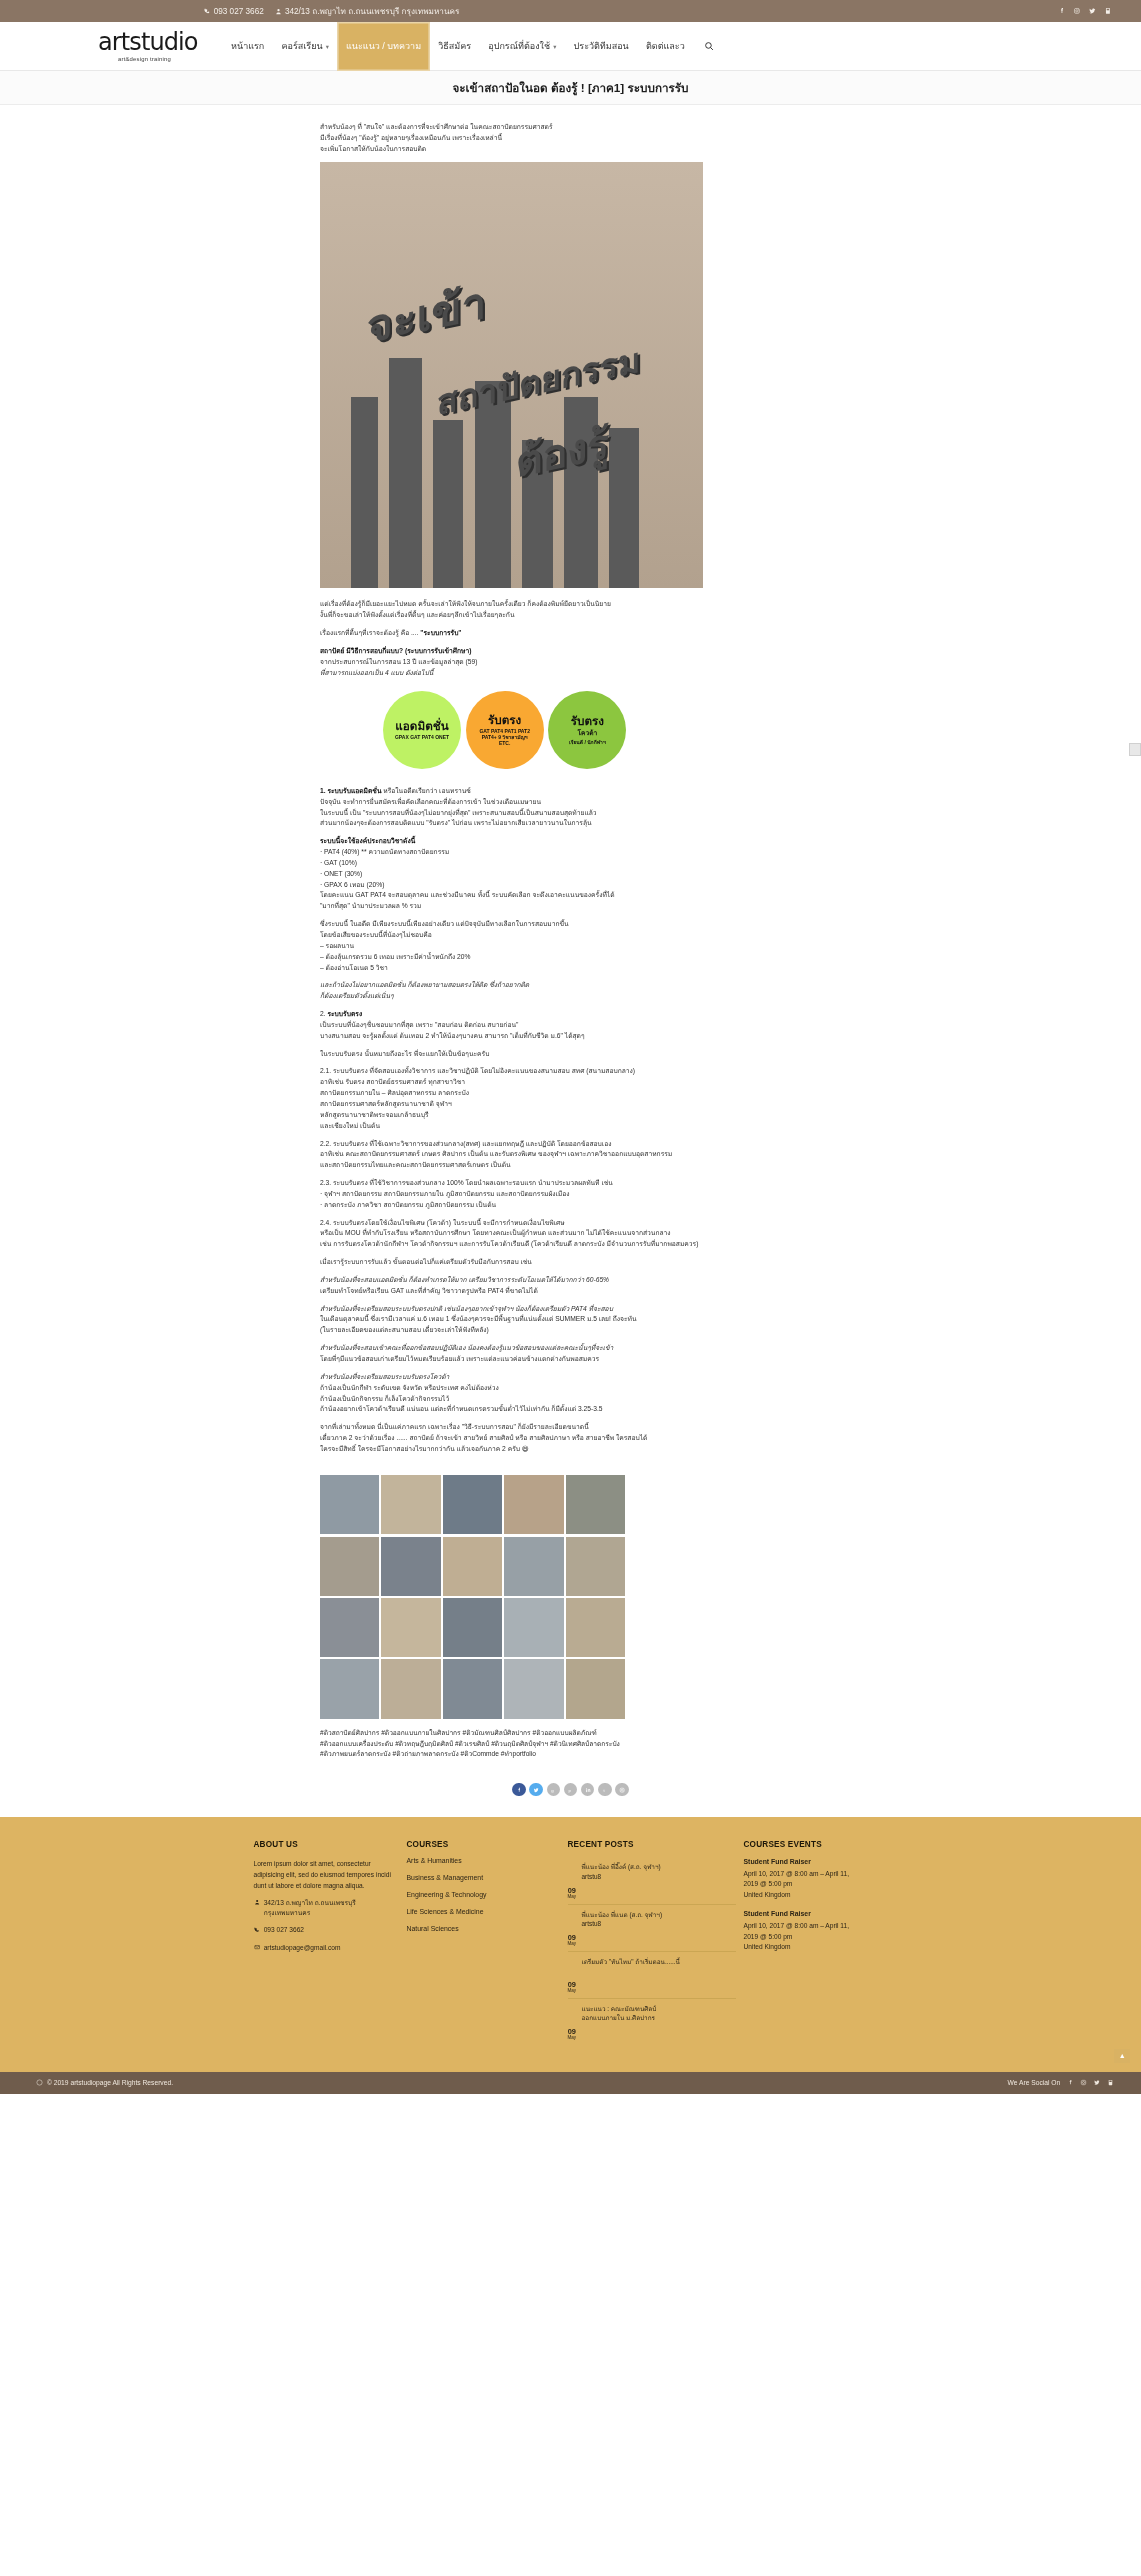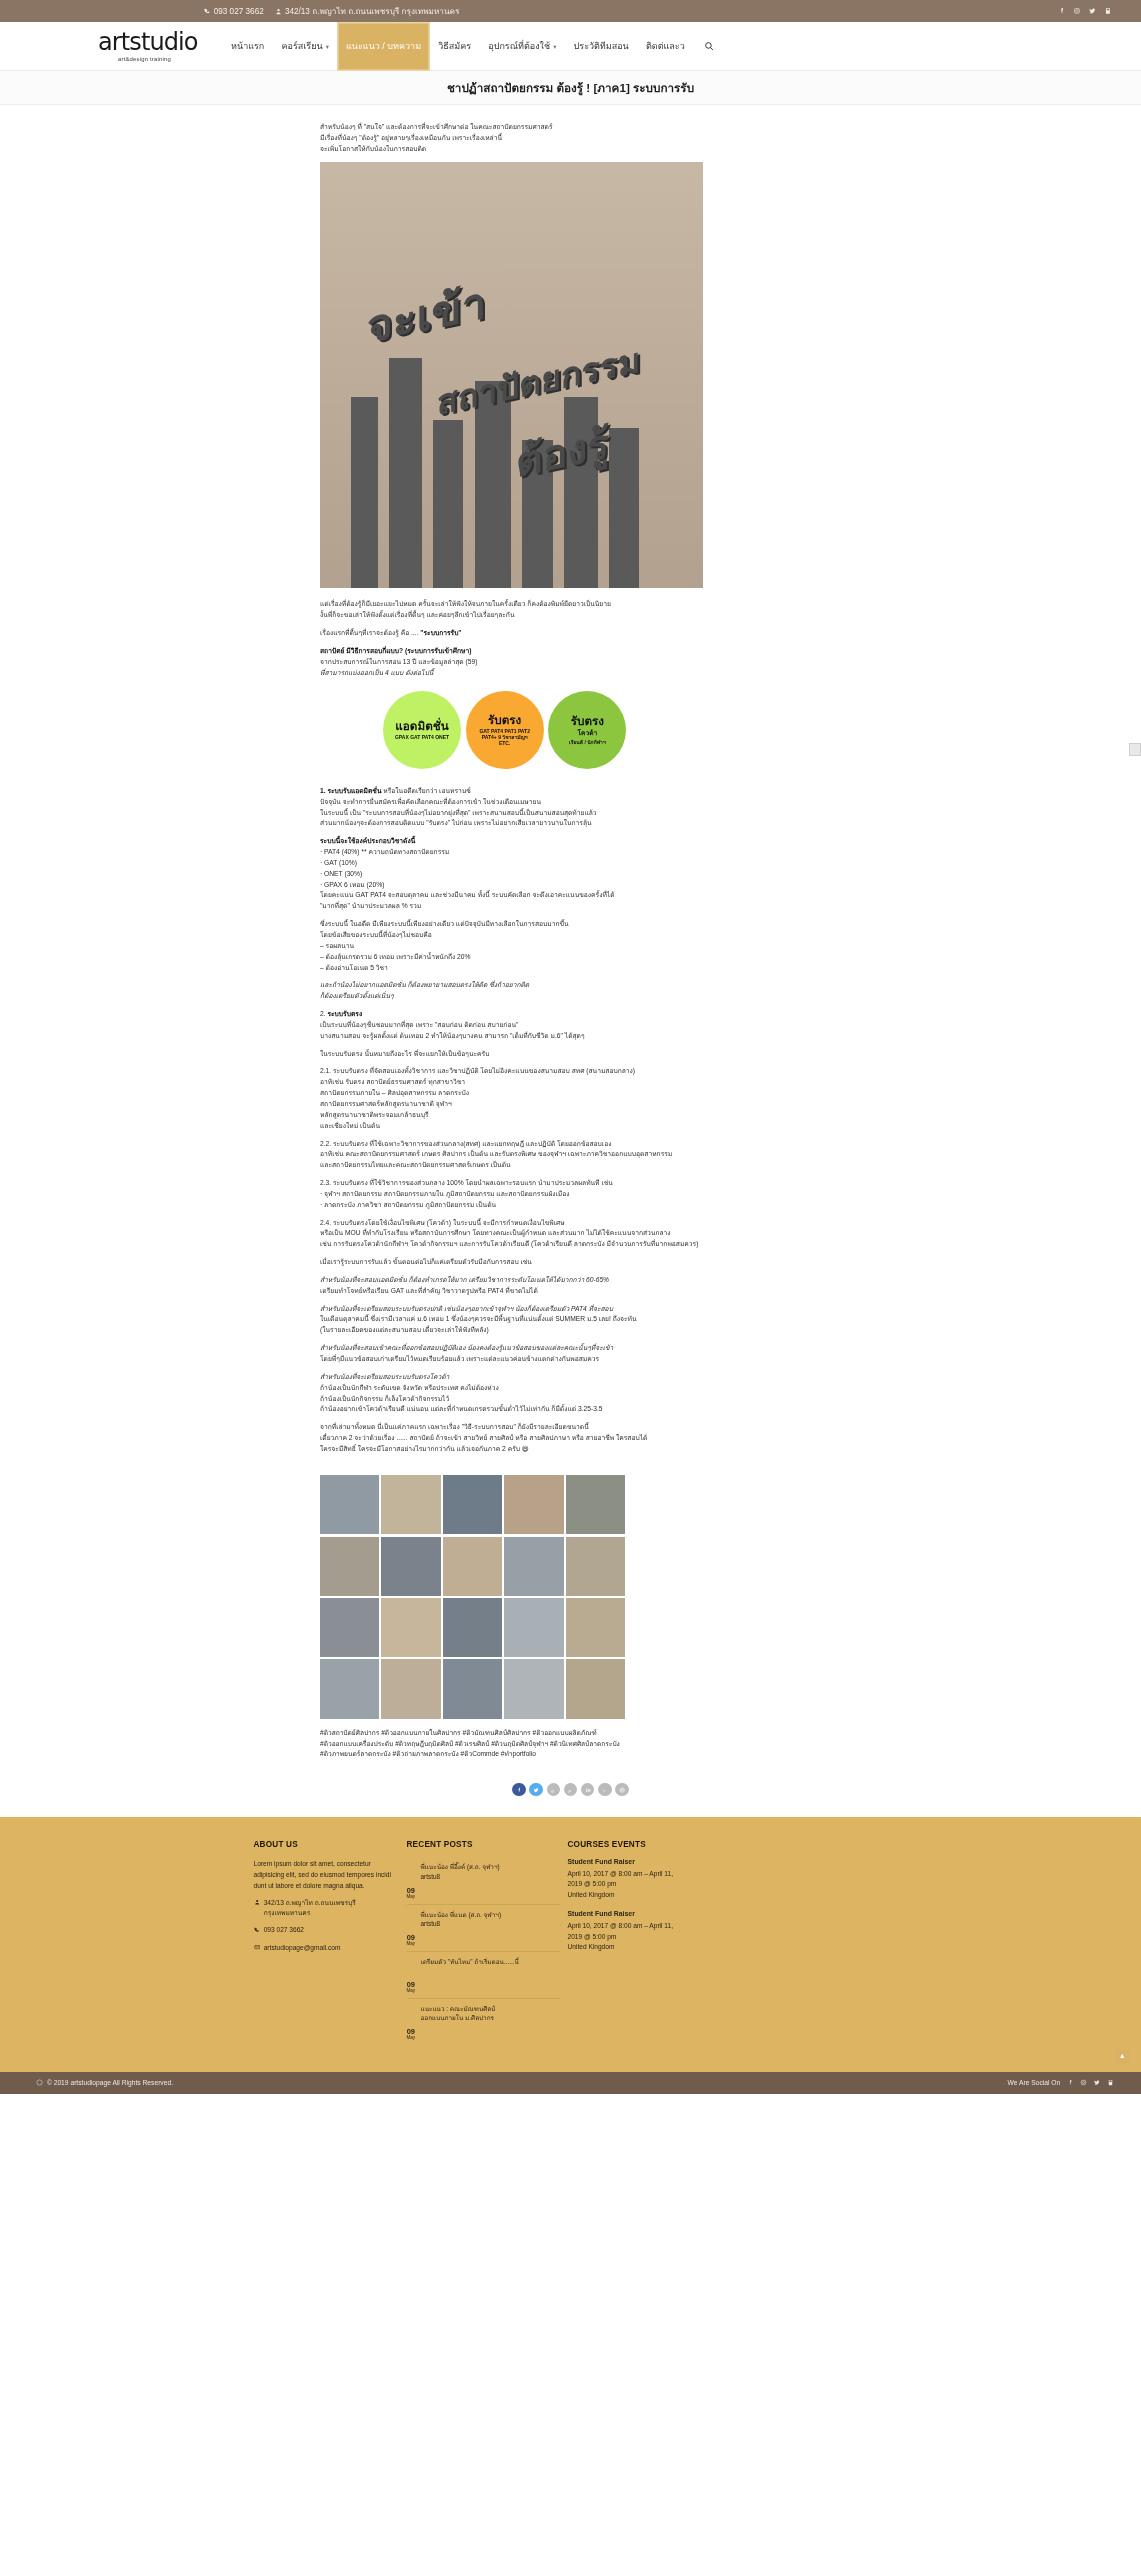--- a/index.html
+++ b/index.html
@@ -363,21 +363,21 @@
     <div class="nav-search">
       <svg width="10.2" height="10.2" viewBox="0 0 16 16" fill="none" stroke="#222" stroke-width="1.4">
           <circle cx="7" cy="7" r="4.4"></circle>
           <line x1="10.3" y1="10.3" x2="14" y2="14"></line>
         </svg>
     </div>
   </div>
 </div>
 
 <div class="titlebar">
-  <h1>ชาปฏ้าสถาปัตยกรรม ต้องรู้ ! [ภาค1] ระบบการรับ</h1>
+  <h1>จะเข้าสถาปัอในอด ต้องรู้ ! [ภาค1] ระบบการรับ</h1>
 </div>
 
 <div class="wrap">
 <div class="article">
 
   <p class="tight">สำหรับน้องๆ ที่ "สนใจ" และต้องการที่จะเข้าศึกษาต่อ ในคณะสถาปัตยกรรมศาสตร์</p>
   <p class="tight">มีเรื่องที่น้องๆ "ต้องรู้" อยู่หลายๆเรื่องเหมือนกัน  เพราะเรื่องเหล่านี้</p>
   <p>จะเพิ่มโอกาสให้กับน้องในการสอบติด</p>
 
   <div class="hero">
@@ -581,20 +581,30 @@
       </div>
       <div class="contact-row">
         <span><svg width="6.3" height="6.3" viewBox="0 0 16 16" fill="none" stroke="#2c2416" stroke-width="1.3">
               <rect x="2" y="4" width="12" height="8" rx="1"></rect>
               <path d="M2.6 4.6 8 8.8l5.4-4.2"></path>
             </svg></span>
         <span>artstudiopage@gmail.com</span>
       </div>
     </div>
 
+    <div class="fcol">
+      <h4>COURSES</h4>
+      <div class="flist">
+        <div>Arts &amp; Humanities</div>
+        <div>Business &amp; Management</div>
+        <div>Engineering &amp; Technology</div>
+        <div>Life Sciences &amp; Medicine</div>
+        <div>Natural Sciences</div>
+      </div>
+    </div>
 
     <div class="fcol">
       <h4>RECENT POSTS</h4>
       <div class="post">
         <div class="pdate">
           <span class="d">09</span>
           <span class="m">May</span>
         </div>
         <div class="pbody">
           <span>พี่แนะน้อง พี่อิ๊งค์ (ส.ถ. จุฬาฯ)</span>

